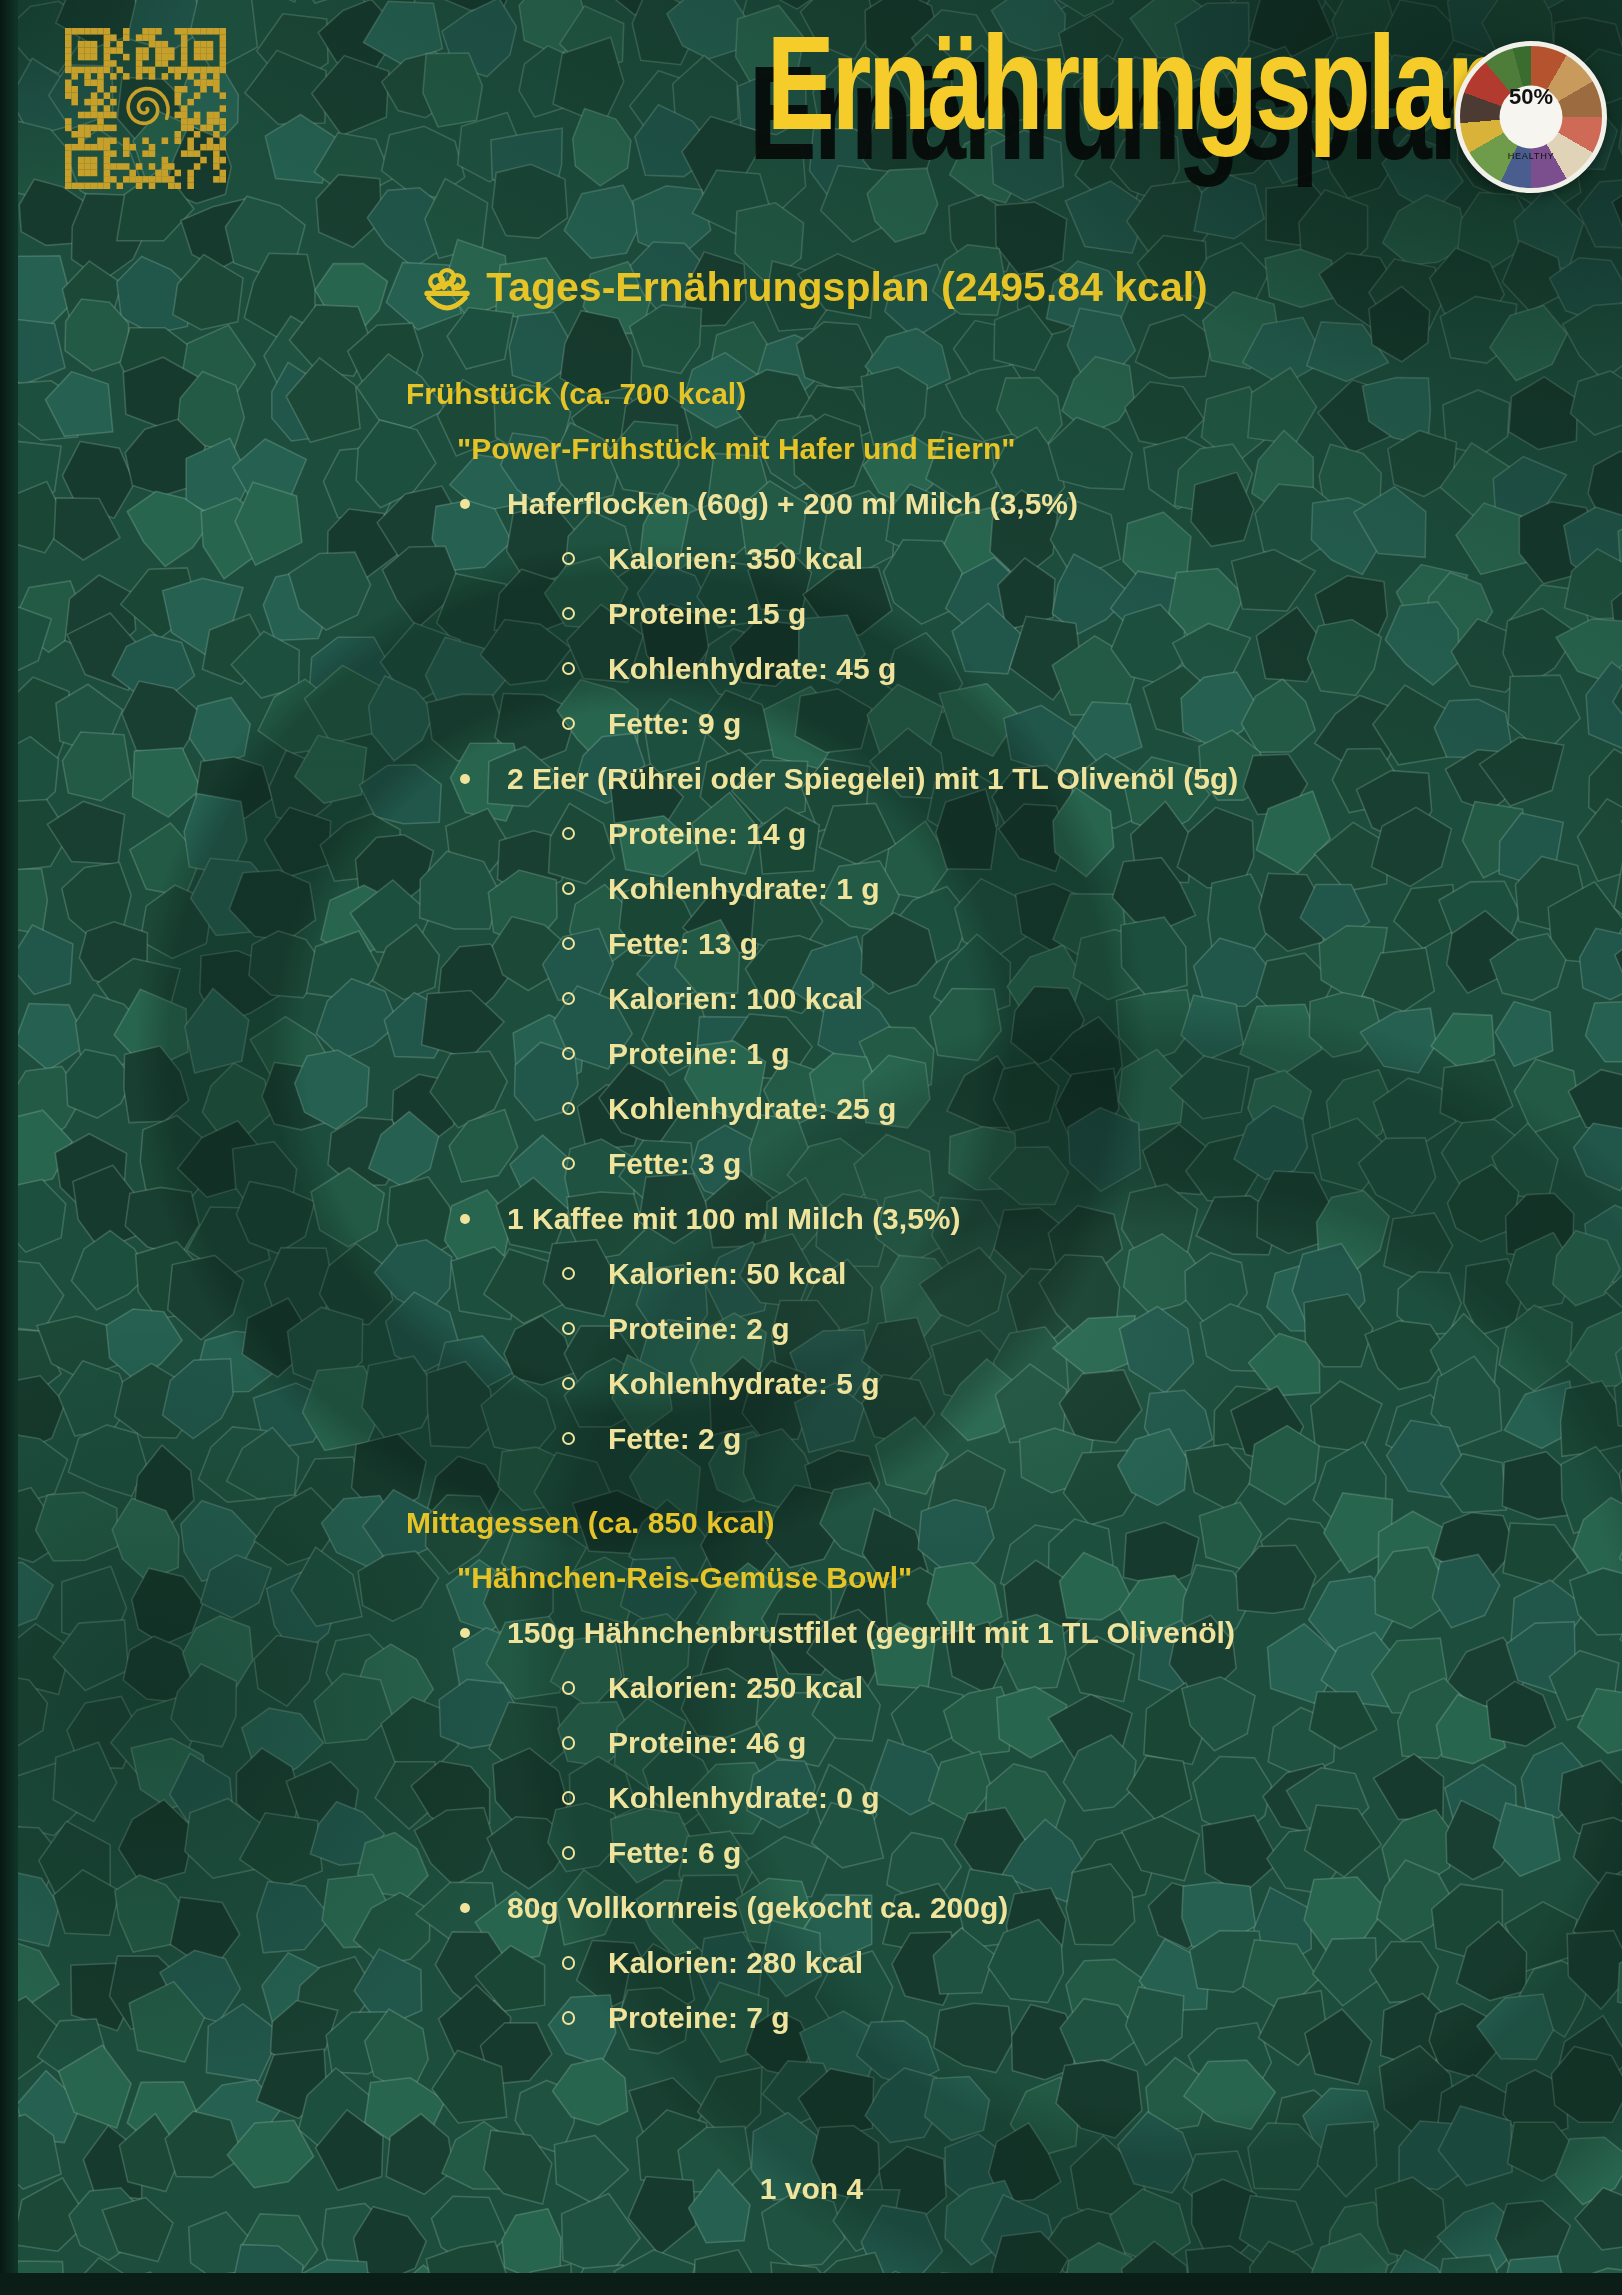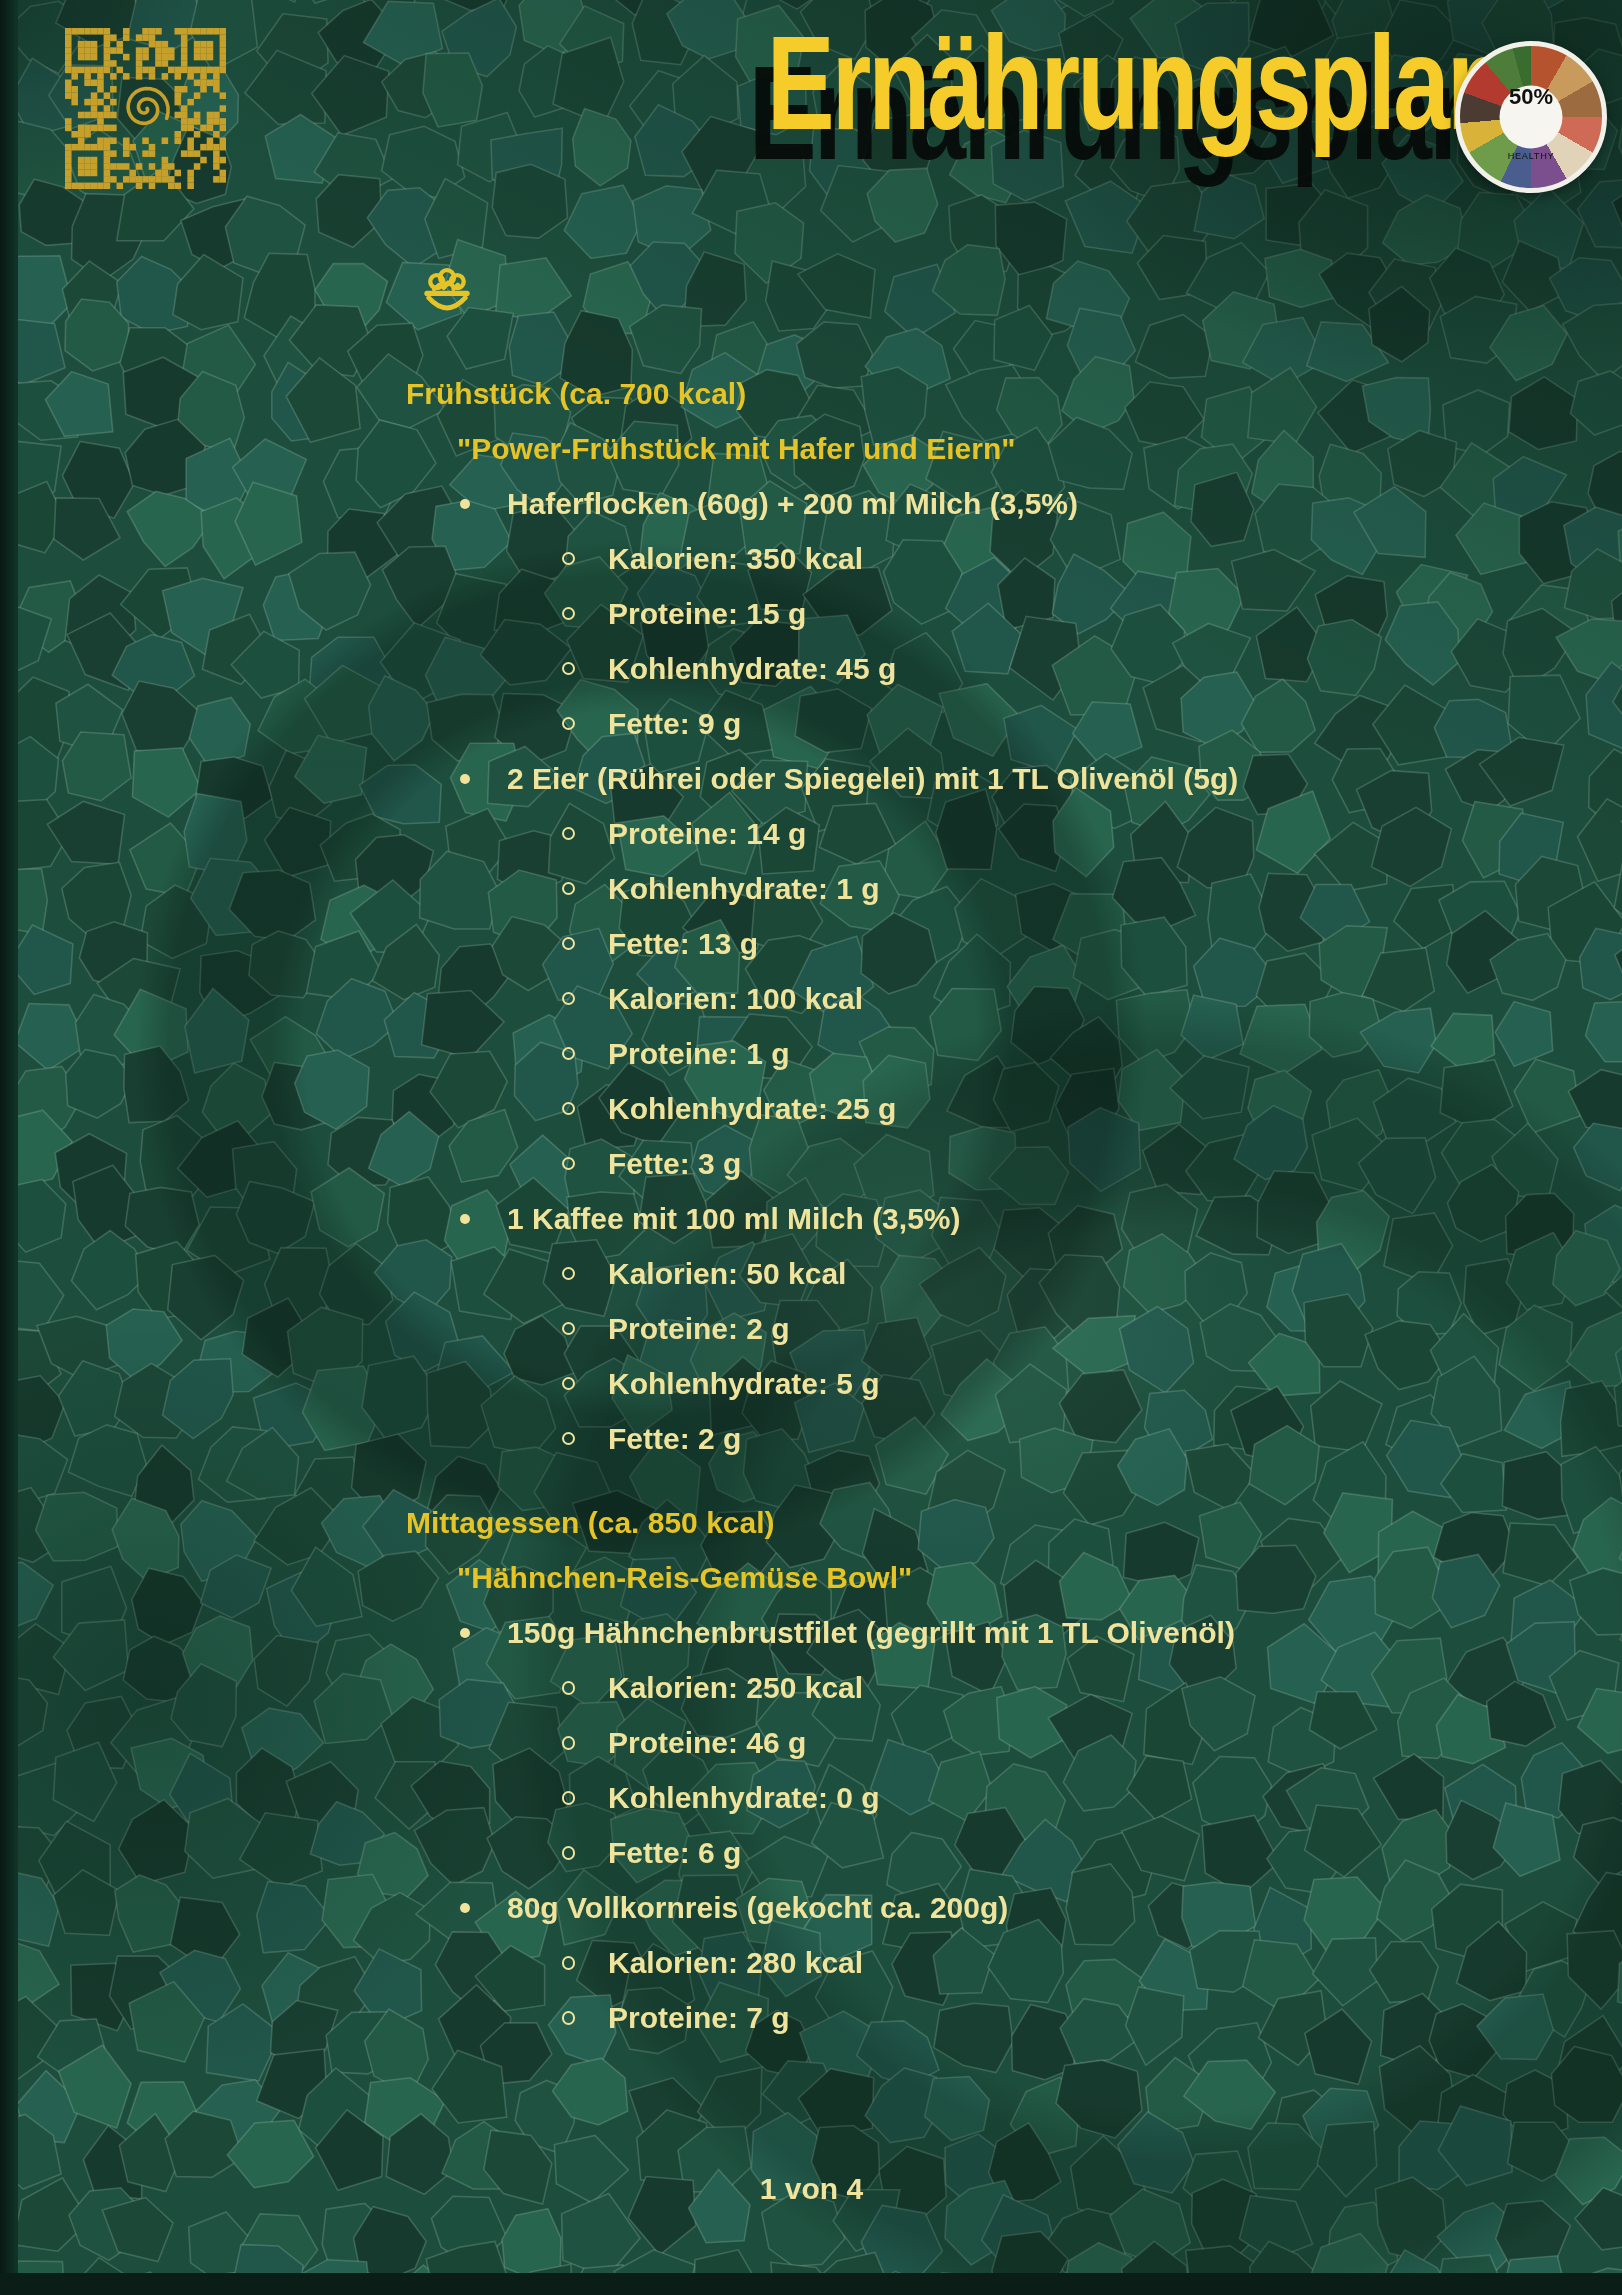--- a/index.html
+++ b/index.html
@@ -1490,20 +1490,21 @@
     <svg class="icon" viewBox="0 0 100 100" xmlns="http://www.w3.org/2000/svg">
       <g fill="none" stroke="#e6c327" stroke-width="8" stroke-linecap="round">
         <circle cx="31" cy="38" r="12"></circle>
         <circle cx="50" cy="30" r="13"></circle>
         <circle cx="69" cy="38" r="12"></circle>
         <path d="M26 52 l10 -8 M44 50 l8 -10 M62 52 l8 -8"></path>
         <path d="M13 60 h74" stroke-width="10"></path>
         <path d="M16 68 Q50 106 84 68" stroke-width="9"></path>
       </g>
     </svg>
+    <span>Tages-Ernährungsplan (2495.84 kcal)</span>
   </h1>
   <div>
       <section class="meal-section">
         <div class="meal-heading">Frühstück (ca. 700 kcal)</div>
         <div class="meal-subtitle">"Power-Frühstück mit Hafer und Eiern"</div>
         <div class="item-label">Haferflocken (60g) + 200 ml Milch (3,5%)</div>
         <div class="item-detail">Kalorien: 350 kcal</div>
         <div class="item-detail">Proteine: 15 g</div>
         <div class="item-detail">Kohlenhydrate: 45 g</div>
         <div class="item-detail">Fette: 9 g</div>

